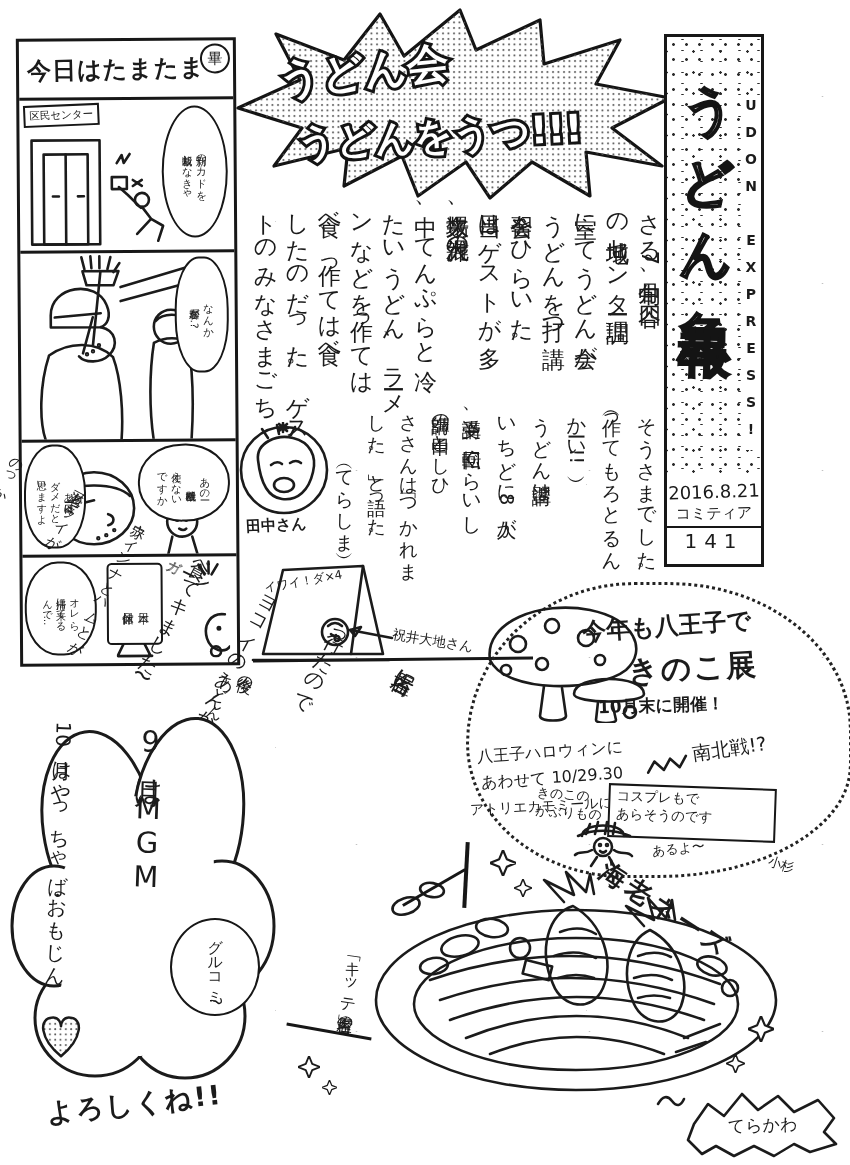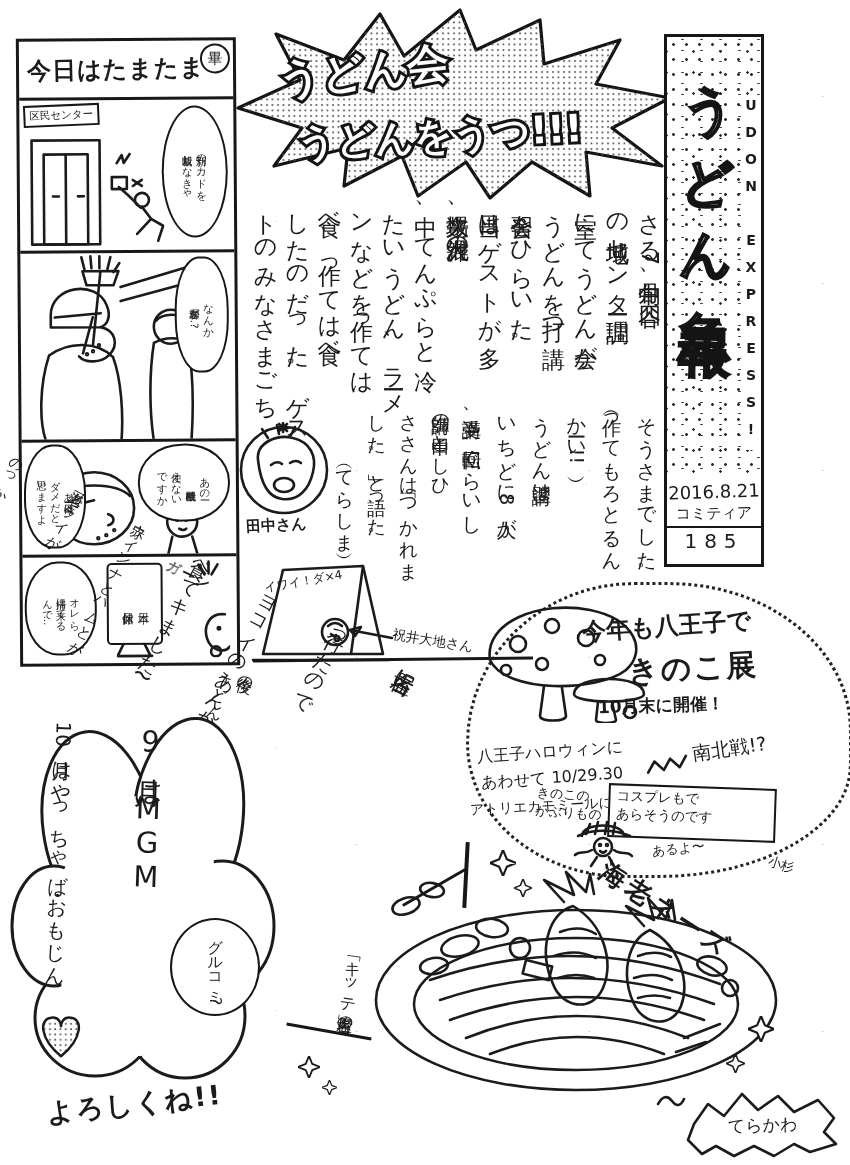--- a/index.html
+++ b/index.html
@@ -130,21 +130,21 @@
 
   <div class="abs" style="left:664px;top:34px;width:94px;height:444px;border:3.5px solid #171717;background:#fff;
               background-image:radial-gradient(#2c2c2c 1.1px,transparent 1.5px),radial-gradient(#2c2c2c .9px,transparent 1.3px),radial-gradient(#2c2c2c 1.3px,transparent 1.7px);
               background-size:13px 15px,19px 11px,27px 21px;background-position:0 0,6px 8px,13px 4px;">
     <div class="abs v outline" style="left:6px;top:10px;font-size:52px;letter-spacing:15px;transform:rotate(1deg);">うどん急報</div>
     <div class="abs v up" style="right:1px;top:58px;font-size:14px;font-weight:700;letter-spacing:11px;background:#fff;padding:2px 0;">UDON EXPRESS!</div>
   </div>
   <div class="abs" style="left:664px;top:478px;width:94px;height:86px;border:3px solid #171717;border-top:none;background:#fff;text-align:center;">
     <div style="font-size:18px;margin-top:3px;transform:rotate(-2deg);">2016.8.21</div>
     <div style="font-size:15px;margin-top:2px;transform:rotate(-1deg);">コミティア</div>
-    <div style="font-size:20px;letter-spacing:7px;border-top:2.5px solid #171717;margin-top:3px;padding-top:1px;">185</div>
+    <div style="font-size:20px;letter-spacing:7px;border-top:2.5px solid #171717;margin-top:3px;padding-top:1px;">141</div>
   </div>
 
   <div class="abs v" style="left:246px;top:198px;width:420px;height:284px;font-size:23px;line-height:32px;">さる7月中旬、四谷
 の地域センター調理
 室にてうどん会が
 うどんを打つ講
 習会をひらいた。
 当日はゲストが多
 数来場、大混雑の
 中、てんぷらと冷

